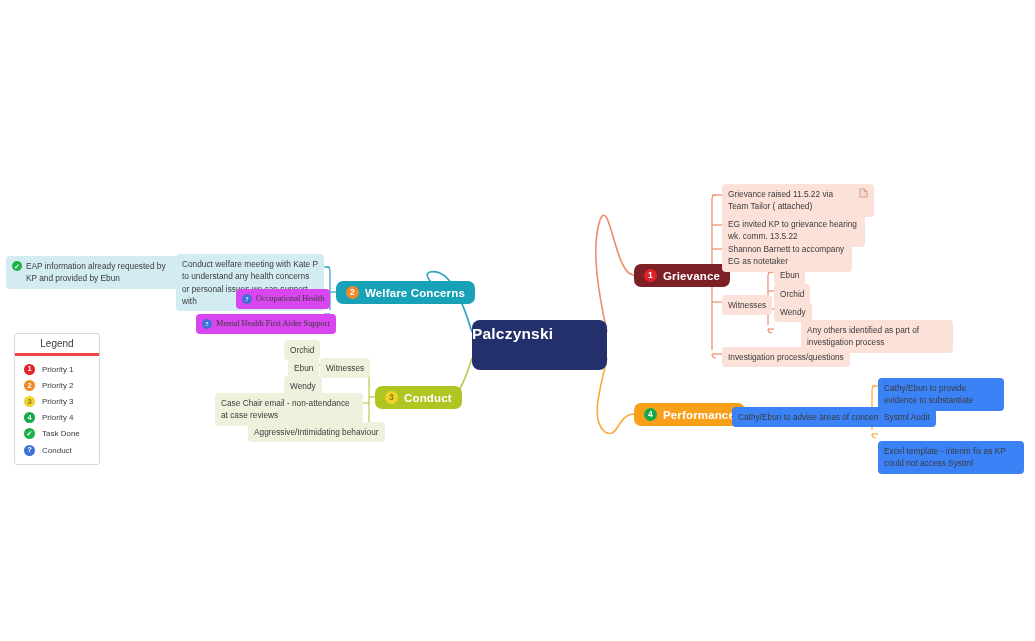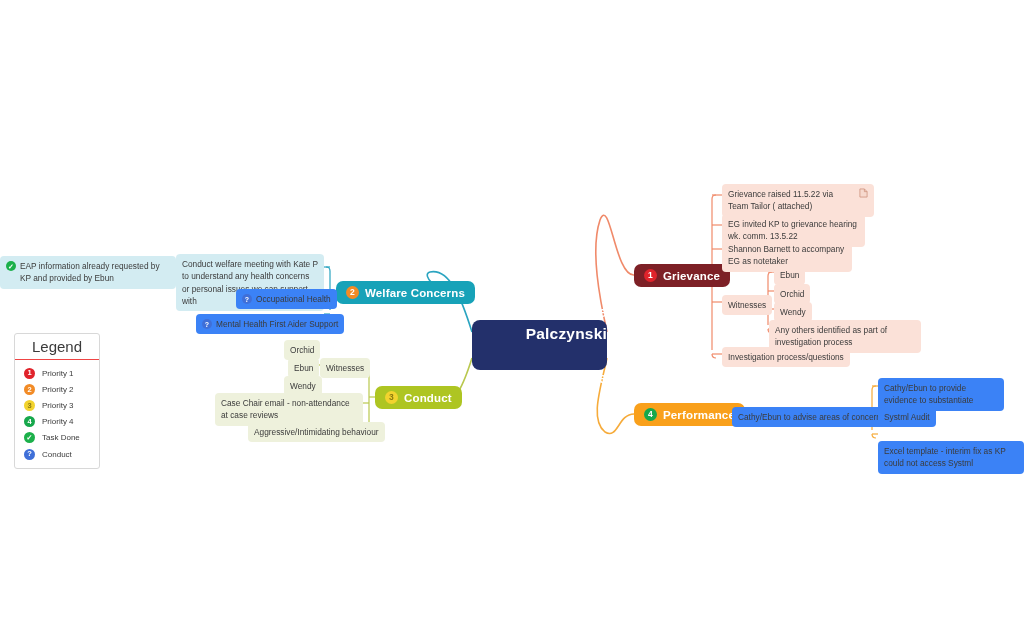--- a/index.html
+++ b/index.html
@@ -28,21 +28,21 @@
     justify-content: space-between;
   }
 
   
   .root {
     background: #23306b;
     color: #ffffff;
     border-radius: 8px;
     font-size: 15.5px;
     font-weight: bold;
-    text-align: right;
+    text-align: left;
     line-height: 1.42;
     display: flex;
     align-items: center;
     justify-content: center;
     letter-spacing: .2px;
   }
 
   
   .branch {
     border-radius: 7px;
@@ -77,21 +77,21 @@
     align-items: flex-start;
     gap: 4px;
   }
   .chip.center { align-items: center; }
   .chip .txt { flex: 1 1 auto; }
 
   .chip-red    { background: #fbe1d8; }
   .chip-orange { background: #3b82f6; }
   .chip-green  { background: #eef1dc; }
   .chip-cyanlt { background: #d3ecf2; }
-  .chip-bluelt { background: #3b82f6; }
+  .chip-bluelt { background: #d946ef; font-family: Liberation Serif, serif; }
 
   .minibadge {
     width: 10px; height: 10px;
     border-radius: 50%;
     display: flex; align-items: center; justify-content: center;
     font-size: 7px; font-weight: bold; color: #fff;
     flex: 0 0 auto; line-height: 1;
     margin-top: 1px;
   }
   .minibadge.mid { margin-top: 0; }
@@ -105,24 +105,24 @@
   
   .legend {
     position: absolute;
     background: #ffffff;
     border: 1px solid #d8d8d8;
     border-radius: 3px;
     width: 86px;
   }
   .legend-title {
     text-align: center;
-    font-size: 15px;
+    font-size: 10px;
     color: #3b3b3b;
     padding: 4px 0 4px;
-    border-bottom: 1px solid #ef4444;
+    border-bottom: 3px solid #ef4444;
   }
   .legend-body { padding: 5px 0 6px 0; }
   .legend-row {
     display: flex;
     align-items: center;
     gap: 7px;
     padding: 2.6px 0 2.6px 9px;
   }
   .legend-row .lbadge {
     width: 11px; height: 11px;
@@ -228,21 +228,21 @@
 
   <div class="node chip chip-red center" style="left:774px; top:265px;">
     <span class="txt">Ebun</span>
   </div>
   <div class="node chip chip-red center" style="left:774px; top:284px;">
     <span class="txt">Orchid</span>
   </div>
   <div class="node chip chip-red center" style="left:774px; top:302px;">
     <span class="txt">Wendy</span>
   </div>
-  <div class="node chip chip-red" style="left:769px; top:320px; width:152px;">
+  <div class="node chip chip-red" style="left:801px; top:320px; width:152px;">
     <span class="txt">Any others identified as part of investigation process</span>
   </div>
 
   <div class="node chip chip-red center" style="left:722px; top:347px;">
     <span class="txt">Investigation process/questions</span>
   </div>
 
   <div class="node branch" style="left:634px; top:403px; background:#f9a01b;">
     <span class="badge" style="background:#17a84c;">4</span>
     <span>Performance</span>
@@ -264,21 +264,21 @@
 
   <div class="node branch" style="left:336px; top:281px; background:#17a2b8;">
     <span class="badge" style="background:#f28b26;">2</span>
     <span>Welfare Concerns</span>
   </div>
 
   <div class="node chip chip-cyanlt" style="left:176px; top:254px; width:148px;">
     <span class="txt">Conduct welfare meeting with Kate P to understand any health concerns or personal issues we can support with</span>
   </div>
 
-  <div class="node chip chip-cyanlt" style="left:0; top:256px; width:176px;">
+  <div class="node chip chip-cyanlt" style="left:6px; top:256px; width:176px;">
     <span class="minibadge" style="background:#1cb04a;">✓</span>
     <span class="txt">EAP information already requested by KP and provided by Ebun</span>
   </div>
 
   <div class="node chip chip-bluelt center" style="left:236px; top:289px;">
     <span class="minibadge mid" style="background:#3f6fd8;">?</span>
     <span class="txt">Occupational Health</span>
   </div>
 
   <div class="node chip chip-bluelt center" style="left:196px; top:314px;">

